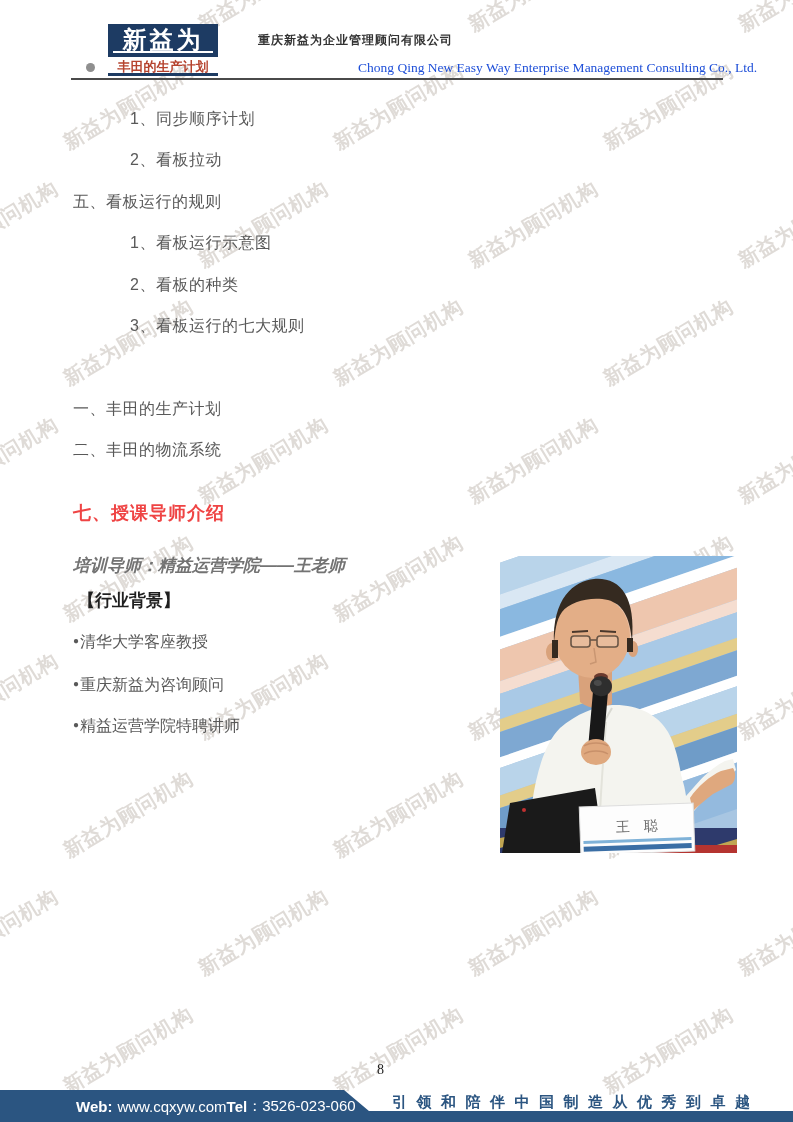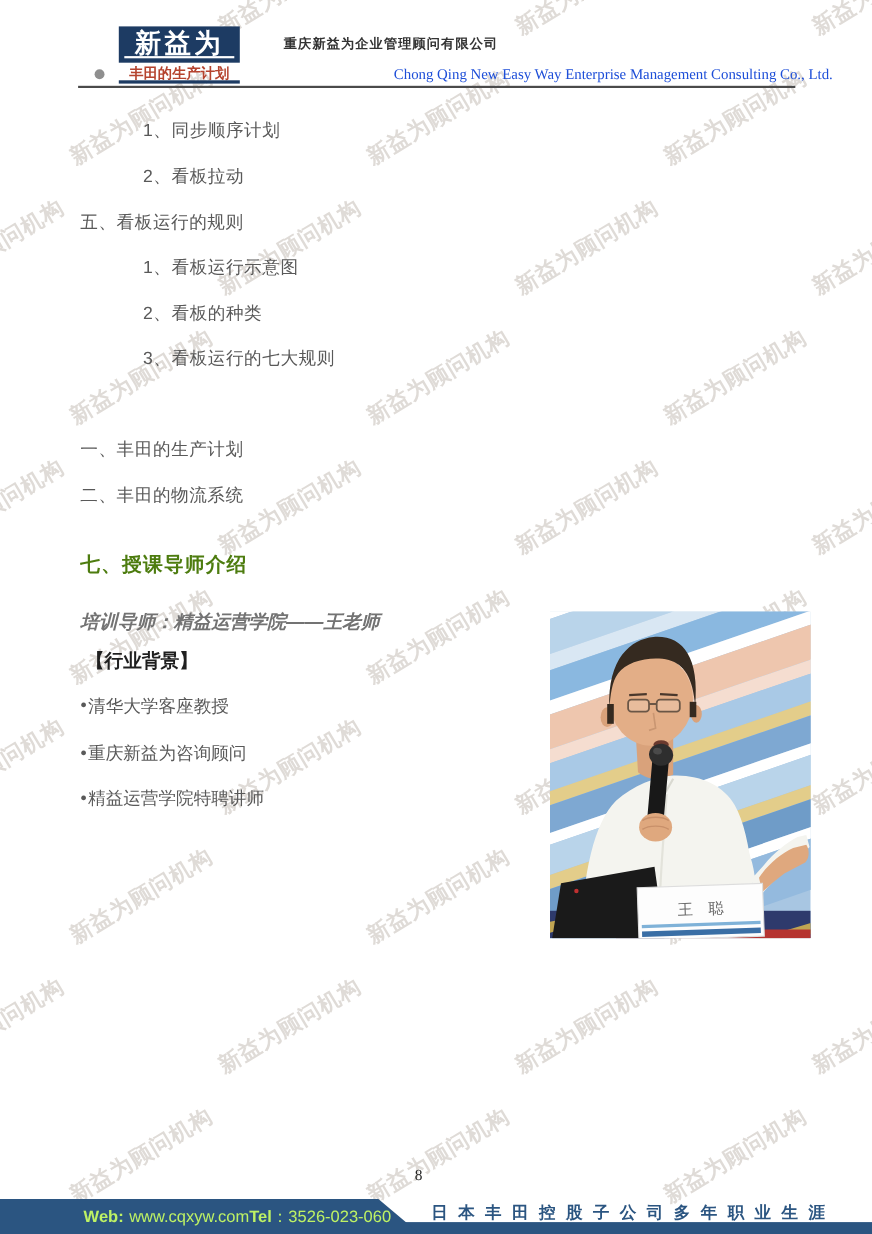--- a/index.html
+++ b/index.html
@@ -28,35 +28,35 @@
   .company-cn{position:absolute;left:258px;top:32px;font-size:12px;font-weight:bold;color:#333;letter-spacing:1px;z-index:2;white-space:nowrap;}
   .company-en{
     position:absolute;left:358px;top:60px;font-family:"Liberation Serif","DejaVu Serif",serif;
     font-size:13.5px;color:#1d4ed8;z-index:2;white-space:nowrap;
   }
   .hdr-rule{position:absolute;left:71px;top:78px;width:652px;height:2px;background:#4a4a4a;z-index:2;}
   
   .line{position:absolute;font-size:16px;color:#595959;letter-spacing:.5px;z-index:2;white-space:nowrap;}
   .ind1{left:73px;} .ind2{left:110px;margin-left:20px;}
   .bold-black{color:#1f1f1f;font-weight:bold;}
-  .sec-heading{position:absolute;left:73px;top:501px;font-size:18px;font-weight:bold;color:#4d7c0f;letter-spacing:1px;z-index:2;white-space:nowrap;}
+  .sec-heading{position:absolute;left:73px;top:501px;font-size:18px;font-weight:bold;color:#ef4444;letter-spacing:1px;z-index:2;white-space:nowrap;}
   .trainer{position:absolute;left:73px;top:554px;font-size:17px;font-weight:bold;color:#737373;z-index:2;white-space:nowrap;font-style:italic;}
   .bg-label{position:absolute;left:78px;top:589px;font-size:17px;font-weight:bold;color:#1f1f1f;z-index:2;white-space:nowrap;}
   .bullet{position:absolute;left:73px;font-size:16px;color:#595959;z-index:2;white-space:nowrap;}
   .bullet .glyph{font-size:10px;vertical-align:3px;margin-right:1px;}
   
   .photo{position:absolute;left:500px;top:556px;width:237px;height:297px;z-index:2;}
   
   .page-num{position:absolute;left:377px;top:1062px;font-family:"Liberation Serif","DejaVu Serif",serif;font-size:14px;color:#222;z-index:3;}
   .footer-strip{position:absolute;left:0;top:1111px;width:793px;height:11px;background:#2b5581;z-index:3;}
   .footer-bar{
     position:absolute;left:0;top:1090px;width:382px;height:32px;background:#2b5581;z-index:4;
     clip-path:polygon(0 0,344px 0,382px 32px,0 32px);
     display:flex;align-items:center;box-sizing:border-box;padding-left:76px;
-    color:#bef264;font-size:15px;white-space:nowrap;
+    color:#ffffff;font-size:15px;white-space:nowrap;
   }
   .footer-bar b{font-weight:bold;}
   .footer-bar .sp{margin-right:5px;}
   .slogan{
     position:absolute;left:392px;top:1093px;font-size:15px;font-weight:bold;color:#2b5581;
     letter-spacing:9.5px;white-space:nowrap;z-index:4;
   }
 </style>
 </head>
 <body>
@@ -196,15 +196,15 @@
   </svg>
 
   <div class="page-num">8</div>
   <div class="footer-strip"></div>
   <div class="footer-bar">
     <b class="sp">Web:</b>
       <span>www.cqxyw.com</span>
       <b>Tel</b>
       <span>：3526-023-060</span>
   </div>
-  <div class="slogan">日本丰田控股子公司多年职业生涯</div>
+  <div class="slogan">引领和陪伴中国制造从优秀到卓越</div>
 
 </div>
 
 </body></html>

